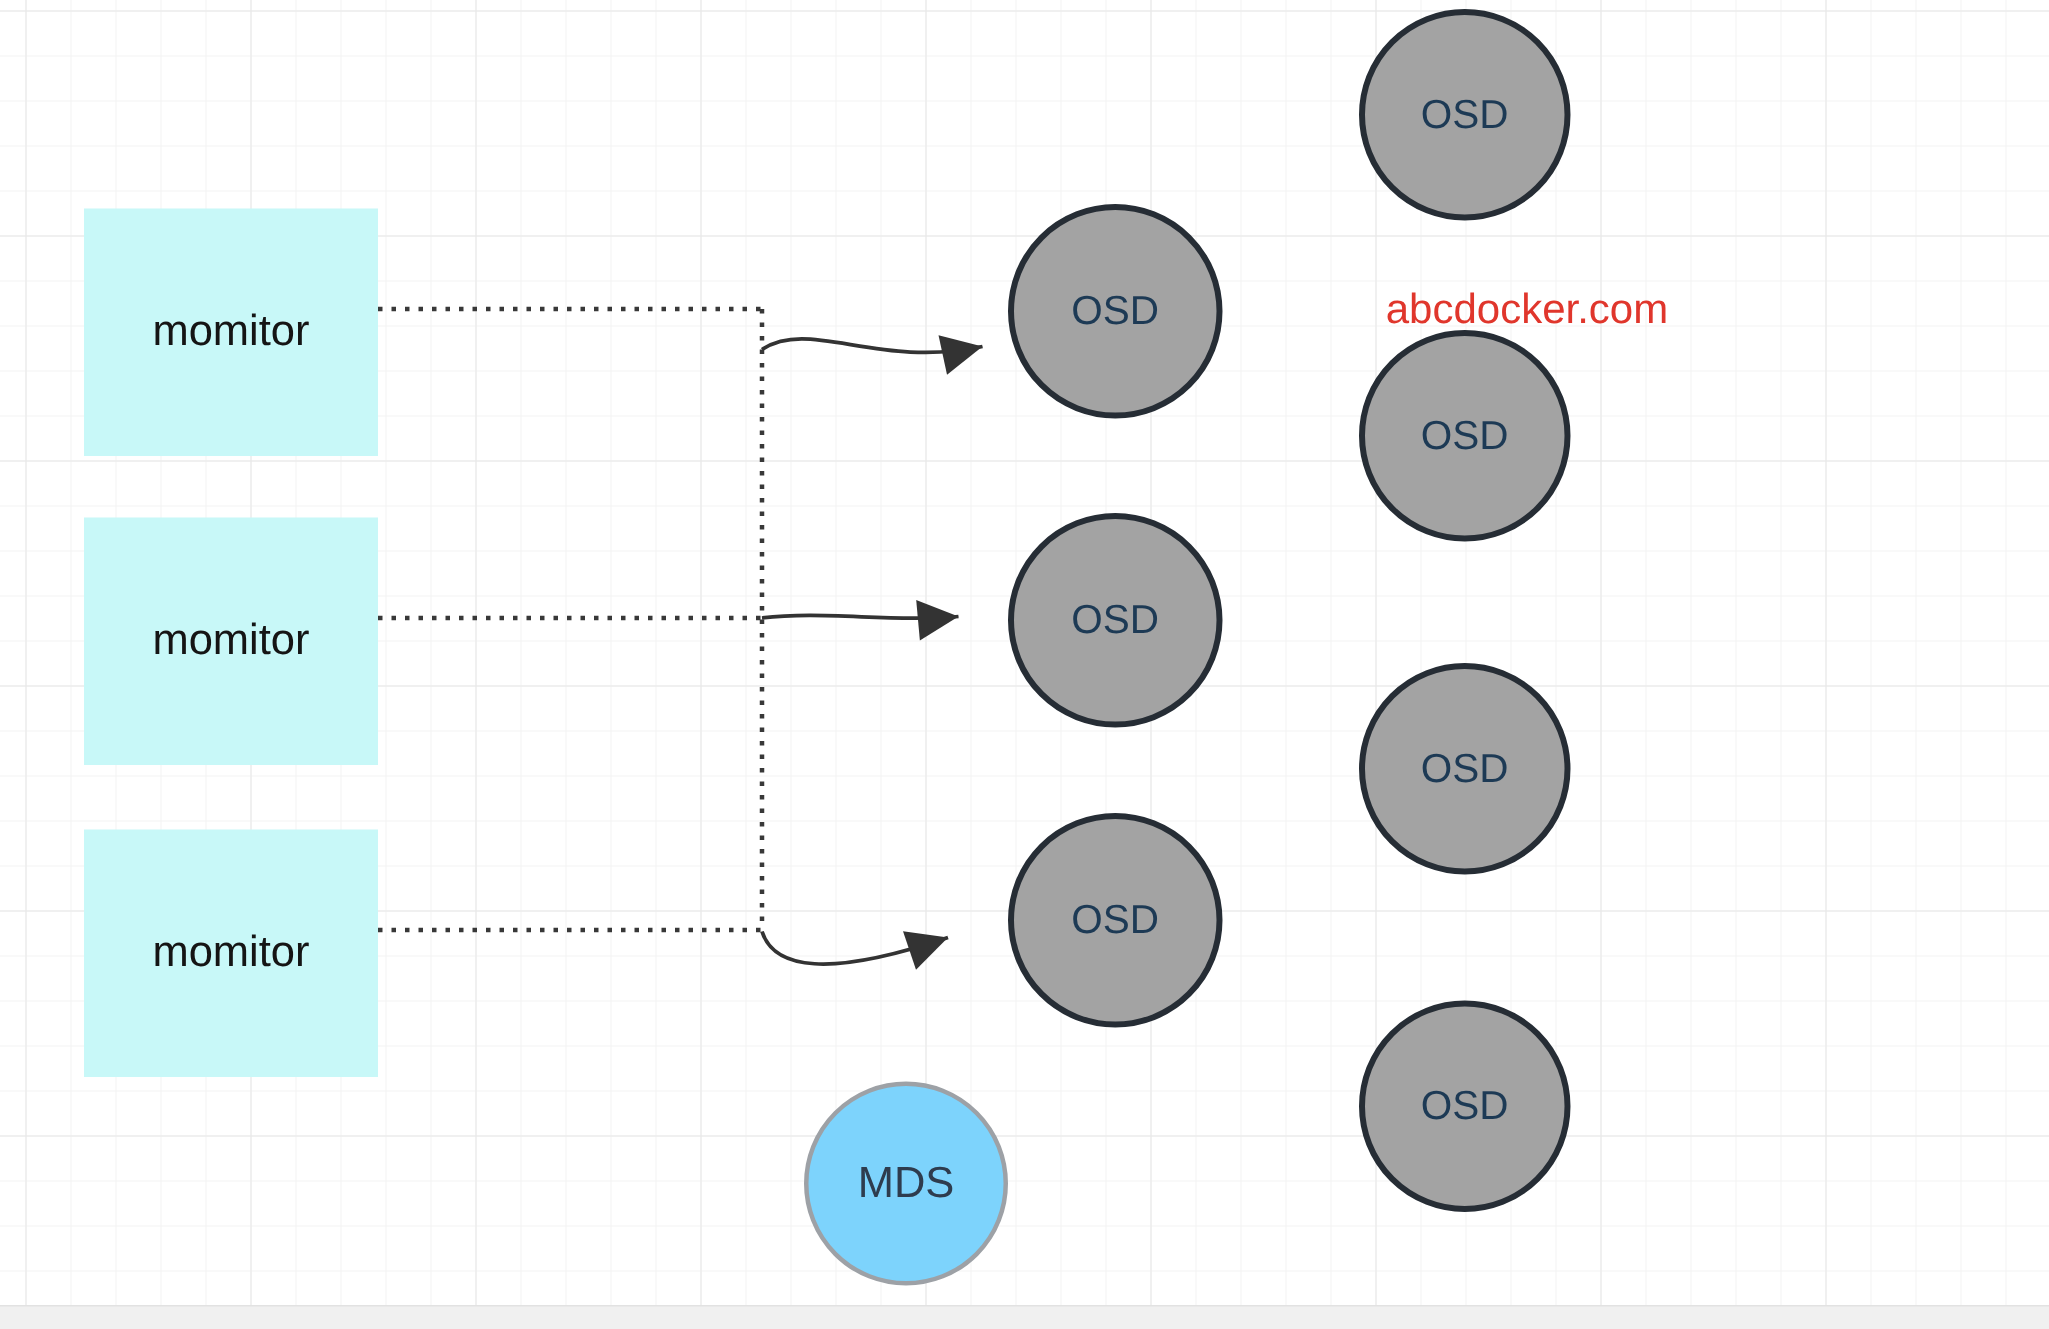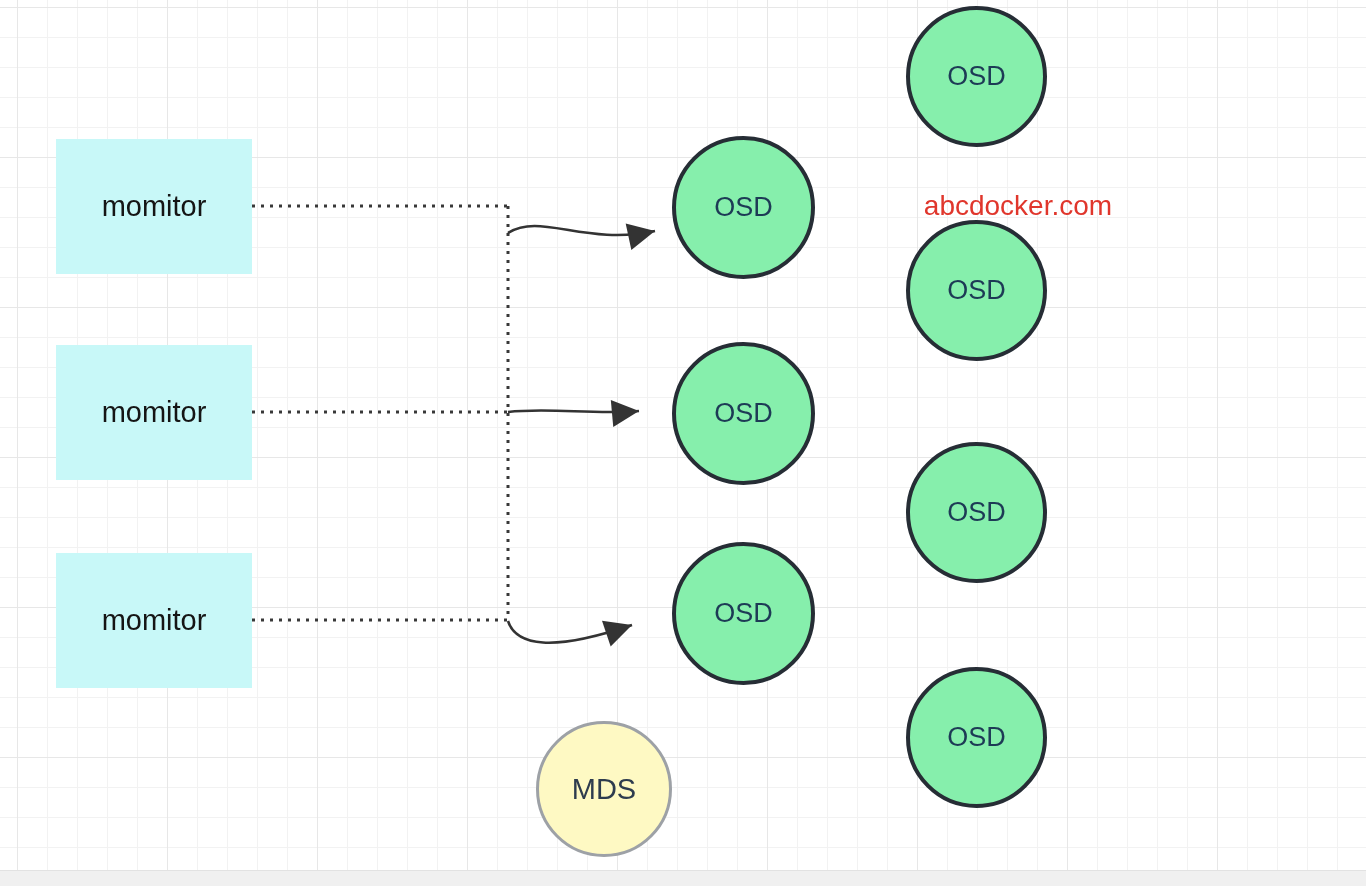--- a/index.html
+++ b/index.html
@@ -30,49 +30,49 @@
     border-top: 1px solid #e2e2e2;
   }
   .connector-layer {
     position: absolute;
     left: 0; top: 0;
     width: 1366px; height: 886px;
   }
   .node { position: absolute; display: flex; align-items: center; justify-content: center; }
   .monitor-rect {
     left: 56px;
-    width: 196px; height: 135px;
+    width: 196px; height: 165px;
     background: #c8f8f8;
     color: #151515;
     font-size: 29px;
   }
   .mon-1 { top: 139px; }
   .mon-2 { top: 345px; }
   .mon-3 { top: 553px; }
   .osd-circle {
     border-radius: 50%;
-    background: #86efac;
+    background: #a3a3a3;
     border: 4px solid #262d35;
     color: #1d3a55;
     font-size: 27px;
   }
   .osd-mid   { left: 672px; width: 143px; height: 143px; }
   .osd-mid-1 { top: 136px; }
   .osd-mid-2 { top: 342px; }
   .osd-mid-3 { top: 542px; }
   .osd-right   { left: 906px; width: 141px; height: 141px; }
   .osd-right-1 { top: 6px; }
   .osd-right-2 { top: 220px; }
   .osd-right-3 { top: 442px; }
   .osd-right-4 { top: 667px; }
   .mds-circle {
     left: 536px; top: 721px;
     width: 136px; height: 136px;
     border-radius: 50%;
-    background: #fef9c3;
+    background: #7dd3fc;
     border: 3px solid #9da1a6;
     color: #2e3c4e;
     font-size: 29px;
     justify-content: center;
   }
   .watermark {
     position: absolute;
     left: 917px; top: 190px;
     width: 202px;
     text-align: center;

